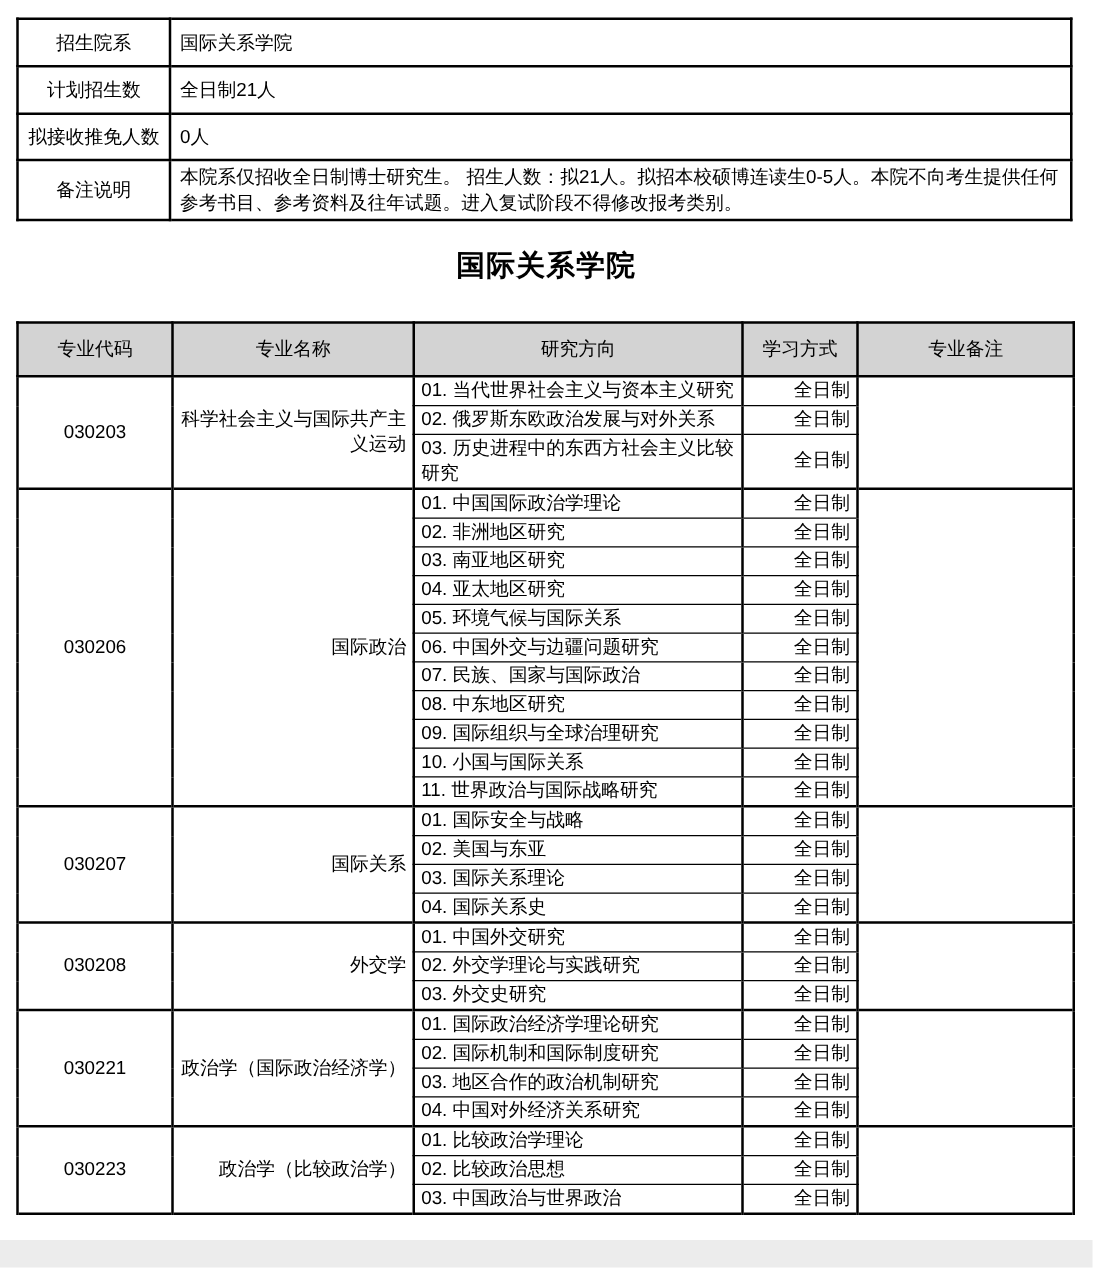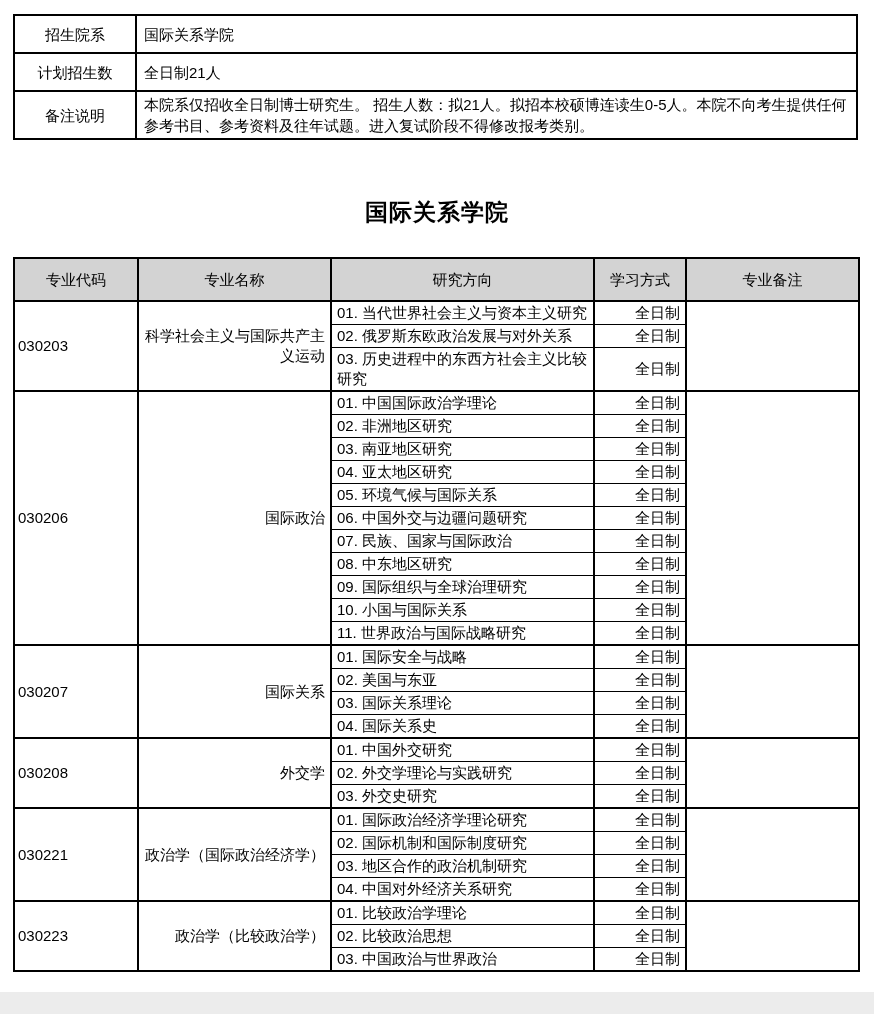--- a/index.html
+++ b/index.html
@@ -71,21 +71,21 @@
   .majors-table thead th {
     background: #d3d3d3;
     height: 43px;
     font-weight: normal;
     text-align: center;
     border-bottom-width: 2px;
     border-top-width: 2px;
     margin-top: 24px;
   }
   .majors-table td { height: 23px; padding: 1px 5px; }
-  .majors-table td.col-code { text-align: left; padding: 1px 3px; margin-top: 47px; }
+  .majors-table td.col-code { text-align: center; padding: 1px 16px; margin-top: 47px; }
   .majors-table td.col-name { text-align: right; margin-top: 40px; }
   .majors-table td.col-dir  { text-align: left; }
   .majors-table td.col-mode { text-align: right; }
   .majors-table td.col-note { text-align: center; }
   .majors-table tr.block-start td { border-top-width: 2px; }
 
   
   .footer-strip {
     position: absolute;
     left: 0; top: 992px;
@@ -100,20 +100,24 @@
 
   <table class="info-table">
     <tbody>
       <tr class="r1">
         <td class="label-cell">招生院系</td>
         <td class="value-cell">国际关系学院</td>
       </tr>
       <tr class="r2">
         <td class="label-cell">计划招生数</td>
         <td class="value-cell">全日制21人</td>
+      </tr>
+      <tr class="r3">
+        <td class="label-cell">拟接收推免人数</td>
+        <td class="value-cell">0人</td>
       </tr>
       <tr class="r4">
         <td class="label-cell">备注说明</td>
         <td class="value-cell">本院系仅招收全日制博士研究生。 招生人数：拟21人。拟招本校硕博连读生0-5人。本院不向考生提供任何参考书目、参考资料及往年试题。进入复试阶段不得修改报考类别。</td>
       </tr>
     </tbody>
   </table>
 
   <div class="section-title">国际关系学院</div>
 

